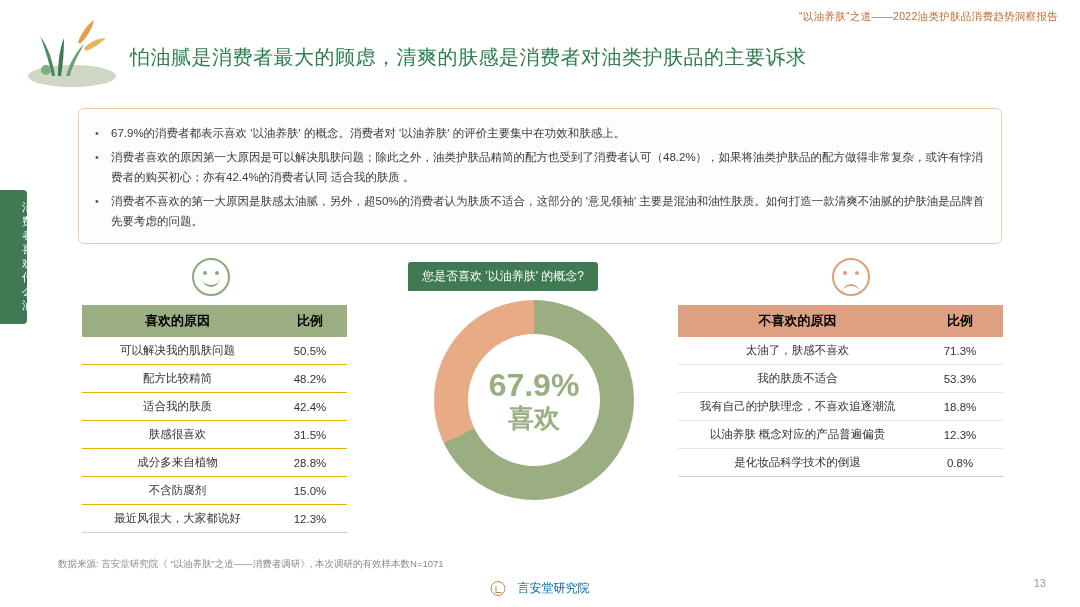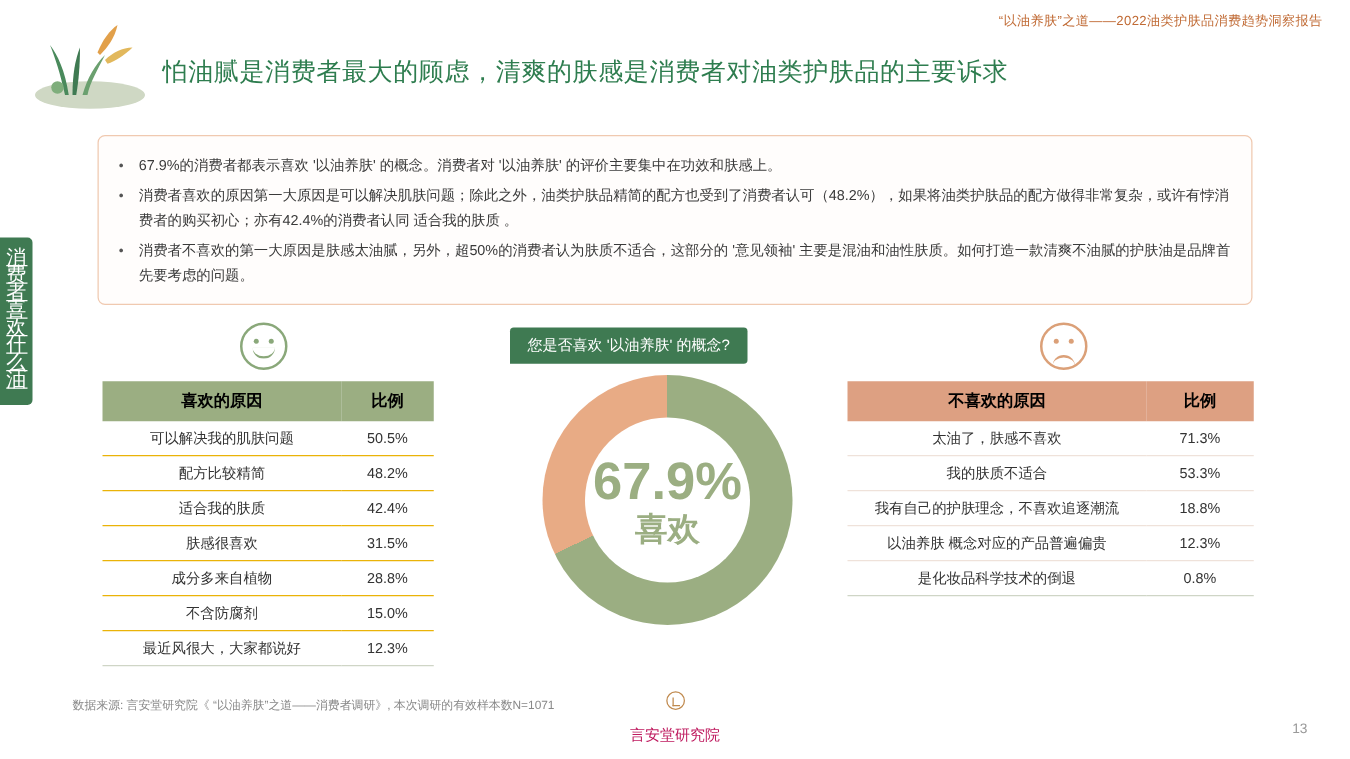--- a/index.html
+++ b/index.html
@@ -34,27 +34,26 @@
     top: 18px; left: 22px;
     width: 96px; height: 72px;
   }
   
   .side-tab {
     position: absolute;
     left: 0; top: 190px;
     width: 26px;
     background: #3f7a52;
     color: #fff;
-    font-size: 16px;
+    font-size: 11px;
     line-height: 14px;
-    padding: 10px 5px 12px 5px;
+    padding: 10px 5px 12px 22px;
     border-radius: 0 4px 4px 0;
     text-align: center;
     letter-spacing: 1px;
-    text-decoration: underline;
   }
   .side-tab span { display: block; }
   
   .bullet-box {
     position: absolute;
     top: 108px; left: 78px;
     width: 924px;
     border: 1px solid #f0c9b0;
     border-radius: 6px;
     background: #fffdfc;
@@ -175,39 +174,38 @@
   .donut-center {
     position: absolute;
     top: 50%; left: 0; width: 100%;
     transform: translateY(-50%);
     text-align: center;
     color: #9bae82;
     font-weight: bold;
     line-height: 1.15;
     pointer-events: none;
   }
-  .donut-center .pct { font-size: 42px; display: block; }
+  .donut-center .pct { font-size: 32px; display: block; }
   .donut-center .txt { font-size: 26px; display: block; }
   
   .source {
     position: absolute;
     bottom: 36px; left: 58px;
     font-size: 9.5px;
     color: #888;
   }
   .logo {
     position: absolute;
     bottom: 10px; left: 50%;
     transform: translateX(-50%);
     display: flex;
     align-items: center;
     gap: 12px;
-    color: #be185d;
+    color: #0369a1;
     font-size: 12px;
-    flex-direction: column;
   }
   .logo .mark {
     width: 15px; height: 15px;
     border: 1.4px solid #c08a4e;
     border-radius: 50%;
     position: relative;
   }
   .logo .mark::after {
     content: "";
     position: absolute;

